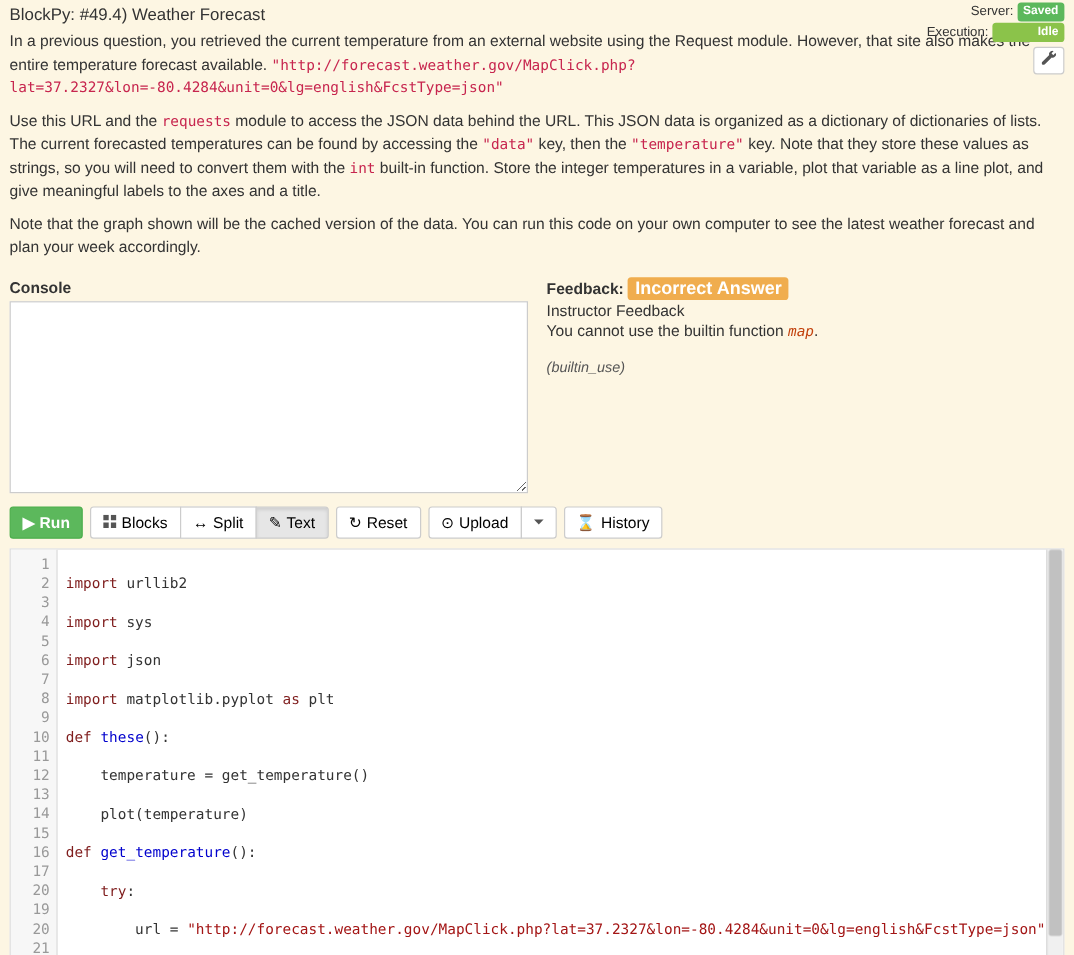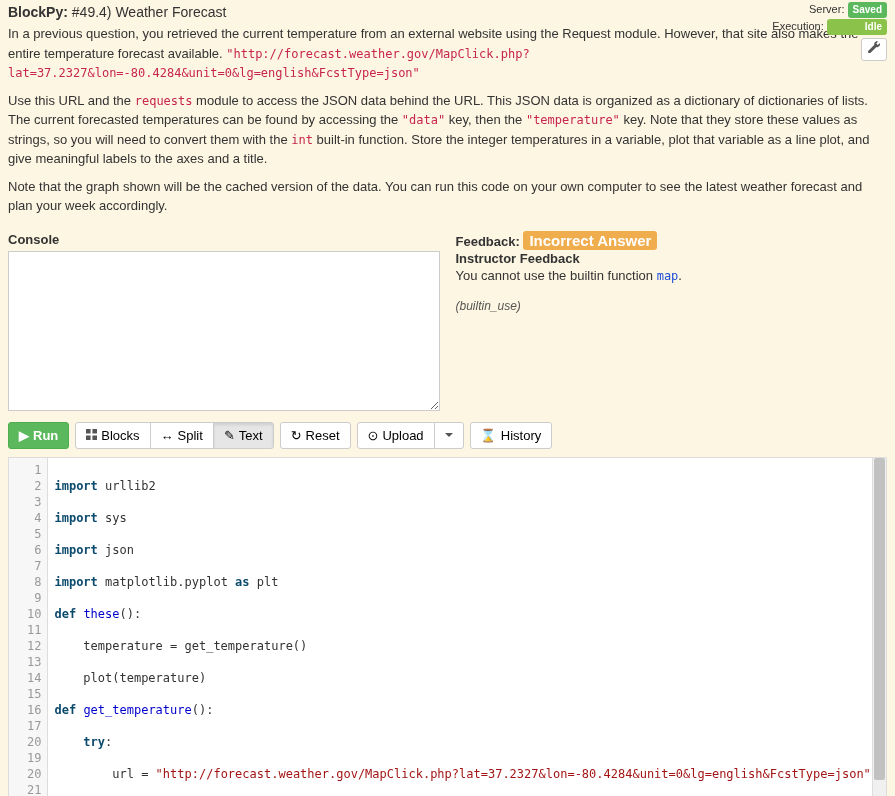--- a/index.html
+++ b/index.html
@@ -1,55 +1,55 @@
 <!DOCTYPE html>
 <html><head>
 <meta charset="utf-8">
 <style>
 * { box-sizing: border-box; margin: 0; padding: 0; }
 body { font-family: "Helvetica Neue", Helvetica, Arial, sans-serif; font-size: 14px; color: #333; background: #fdf6e3; width: 895px; }
 .header { padding: 4px 8px; position: relative; }
 .title-row { font-size: 14px; }
-.title-bold { font-weight: bold; margin-top: 14px; }
+.title-bold { font-weight: normal; margin-top: 14px; }
 .status-block { position: absolute; top: 2px; right: 8px; text-align: right; font-size: 11px; line-height: 1.4; }
 .status-row { margin-bottom: 1px; }
 .badge { display: inline-block; padding: 1px 5px; border-radius: 3px; color: #fff; font-size: 10px; font-weight: bold; vertical-align: middle; }
 .badge-green { background: #5cb85c; }
 .badge-lime { background: #8bc34a; padding-left: 38px; }
 .gear-btn { display: inline-block; border: 1px solid #ccc; background: #fff; border-radius: 3px; padding: 2px 6px; margin-top: 2px; cursor: pointer; }
 .description { padding: 0 8px 8px; font-size: 13px; line-height: 1.5; color: #333; }
 .description p { margin-bottom: 8px; }
 .code-inline { color: #c7254e; font-family: Menlo, Monaco, Consolas, monospace; font-size: 12px; }
-.code-inline-blue { color: #1d4ed8; font-family: Menlo, Monaco, Consolas, monospace; font-size: 12px; }
+.code-inline-blue { color: #c2410c; font-family: Menlo, Monaco, Consolas, monospace; font-size: 12px; font-style: italic; }
 .panels { display: flex; padding: 0 8px; gap: 16px; }
 .panel-left { flex: 1; }
 .panel-right { flex: 1; }
 .panel-title { font-size: 13px; font-weight: bold; margin-bottom: 4px; }
 .console-box { width: 100%; height: 160px; border: 1px solid #ccc; background: #fff; resize: both; overflow: auto; }
 .feedback-line { font-size: 13px; margin-bottom: 2px; }
 .feedback-badge { background: #f0ad4e; color: #fff; padding: 1px 6px; border-radius: 3px; font-size: 15px; font-weight: bold; }
-.feedback-sub { font-weight: bold; font-size: 13px; }
+.feedback-sub { font-weight: normal; font-size: 13px; }
 .feedback-body { font-size: 13px; margin-top: 2px; }
 .feedback-footer { font-style: italic; font-size: 12px; margin-top: 16px; color: #555; }
 .toolbar { padding: 8px; display: flex; gap: 6px; align-items: center; }
 .btn { display: inline-flex; align-items: center; gap: 4px; border: 1px solid #ccc; background: #fff; padding: 5px 10px; border-radius: 3px; font-size: 13px; cursor: pointer; }
 .btn-run { background: #5cb85c; border-color: #4cae4c; color: #fff; font-weight: bold; }
 .btn-active { background: #e6e6e6; box-shadow: inset 0 2px 3px rgba(0,0,0,0.1); }
 .btn-group { display: inline-flex; }
 .btn-group .btn { border-radius: 0; margin-left: -1px; }
 .btn-group .btn:first-child { border-top-left-radius: 3px; border-bottom-left-radius: 3px; margin-left: 0; }
 .btn-group .btn:last-child { border-top-right-radius: 3px; border-bottom-right-radius: 3px; }
 .caret { display: inline-block; width: 0; height: 0; border-left: 4px solid transparent; border-right: 4px solid transparent; border-top: 4px solid #555; }
 .editor-wrap { padding: 0 8px 8px; position: relative; }
 .editor { display: flex; background: #fff; border: 1px solid #ddd; font-family: Menlo, Monaco, Consolas, monospace; font-size: 12px; line-height: 16px; height: 352px; overflow: hidden; }
 .gutter { background: #f7f7f7; color: #999; text-align: right; padding: 4px 6px 4px 18px; border-right: 1px solid #ddd; user-select: none; }
 .gutter div { height: 16px; }
 .code-area { flex: 1; padding: 4px 6px; white-space: pre; overflow: auto; }
 .code-area .line { height: 16px; }
-.kw { color: #0c4a6e; font-weight: bold; }
+.kw { color: #7f1d1d; font-weight: normal; }
 .fn { color: #0000cd; }
 .str { color: #a31515; }
 .scroll-track { position: absolute; right: 9px; top: 1px; bottom: 9px; width: 14px; background: #f0f0f0; border-left: 1px solid #ddd; }
 .scroll-thumb { position: absolute; left: 1px; right: 1px; top: 0; height: 92%; background: #c1c1c1; border-radius: 2px; }
 .icon { display: inline-block; }
 </style>
 </head>
 <body>
 
 <div class="header">

